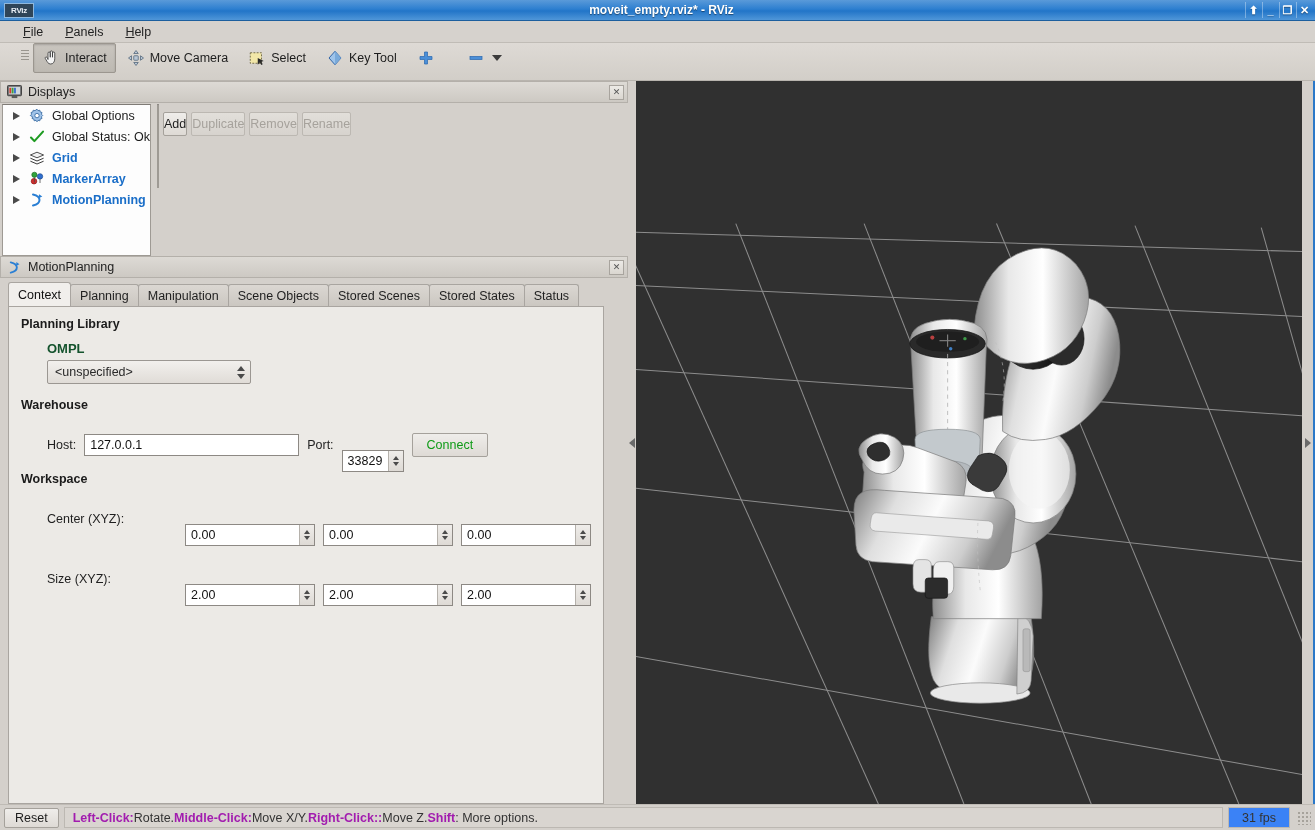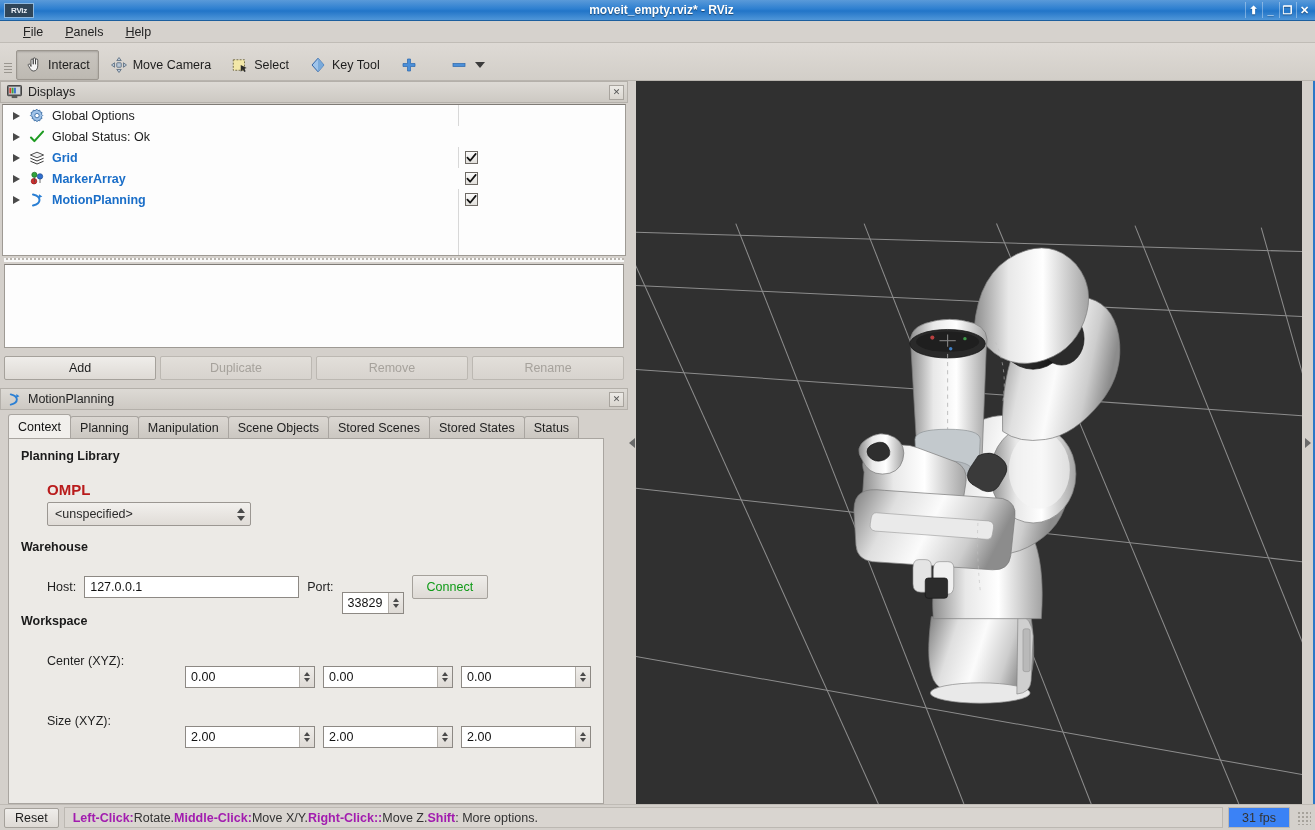--- a/index.html
+++ b/index.html
@@ -76,22 +76,22 @@
     color: #232323;
     font-size: 12.5px;
   }
   .menu-item u { text-decoration: underline; }
 
   
   .toolbar {
     height: 38px;
     background: linear-gradient(to bottom, #dedad5, #d2cec8);
     border-bottom: 1px solid #b8b4ae;
-    display: flex; align-items: flex-end;
-    padding-left: 4px;
+    display: flex; align-items: flex-start;
+    padding-left: 21px;
     flex: 0 0 38px;
     gap: 2px;
   }
   .tb-grip {
     width: 8px; height: 24px;
     display: flex; flex-direction: column; justify-content: center; gap: 2px;
     margin-right: 2px;
   }
   .tb-grip i { display: block; height: 1px; background: #9a968f; }
   .tb-btn {
@@ -153,21 +153,21 @@
     background: linear-gradient(to bottom, #eceae6, #dad6d0);
     display: flex; align-items: center; justify-content: center;
     font-size: 9px; color: #555;
     line-height: 1;
   }
 
   
   .displays-wrap {
     background: #d4d0cb;
     padding: 1px 2px 0 2px;
-    display: flex; flex-direction: column;
+    display: flex; flex-direction: row;
     flex: 0 0 auto;
   }
   .tree {
     background: #fdfdfd;
     border: 1px solid #9e9a94;
     border-top: 1px solid #7f7b76;
     height: 152px;
     position: relative;
     overflow: hidden;
   }
@@ -284,21 +284,21 @@
     flex: 1 1 auto;
     background: #eceae6;
     border: 1px solid #a9a5a0;
     margin-left: 6px;
     margin-right: 22px;
     padding: 10px 12px;
     min-height: 0;
     overflow: hidden;
   }
   .sec-title { font-weight: bold; font-size: 12.5px; color: #1b1b1b; margin-bottom: 6px; }
-  .ompl { color: #b91c1c; font-weight: bold; font-size: 15px; margin: 12px 0 4px 26px; }
+  .ompl { color: #14532d; font-weight: bold; font-size: 13px; margin: 4px 0 4px 26px; }
   .ctx-grid { display: flex; gap: 16px; }
   .ctx-left { width: 240px; padding-left: 26px; }
   .combo {
     width: 204px; height: 24px;
     border: 1px solid #9b9792;
     border-radius: 2px;
     background: linear-gradient(to bottom, #f2f0ed, #e0dcd7);
     display: flex; align-items: center;
     padding: 0 2px 0 7px;
     font-size: 12.5px; color: #2a2a2a;

